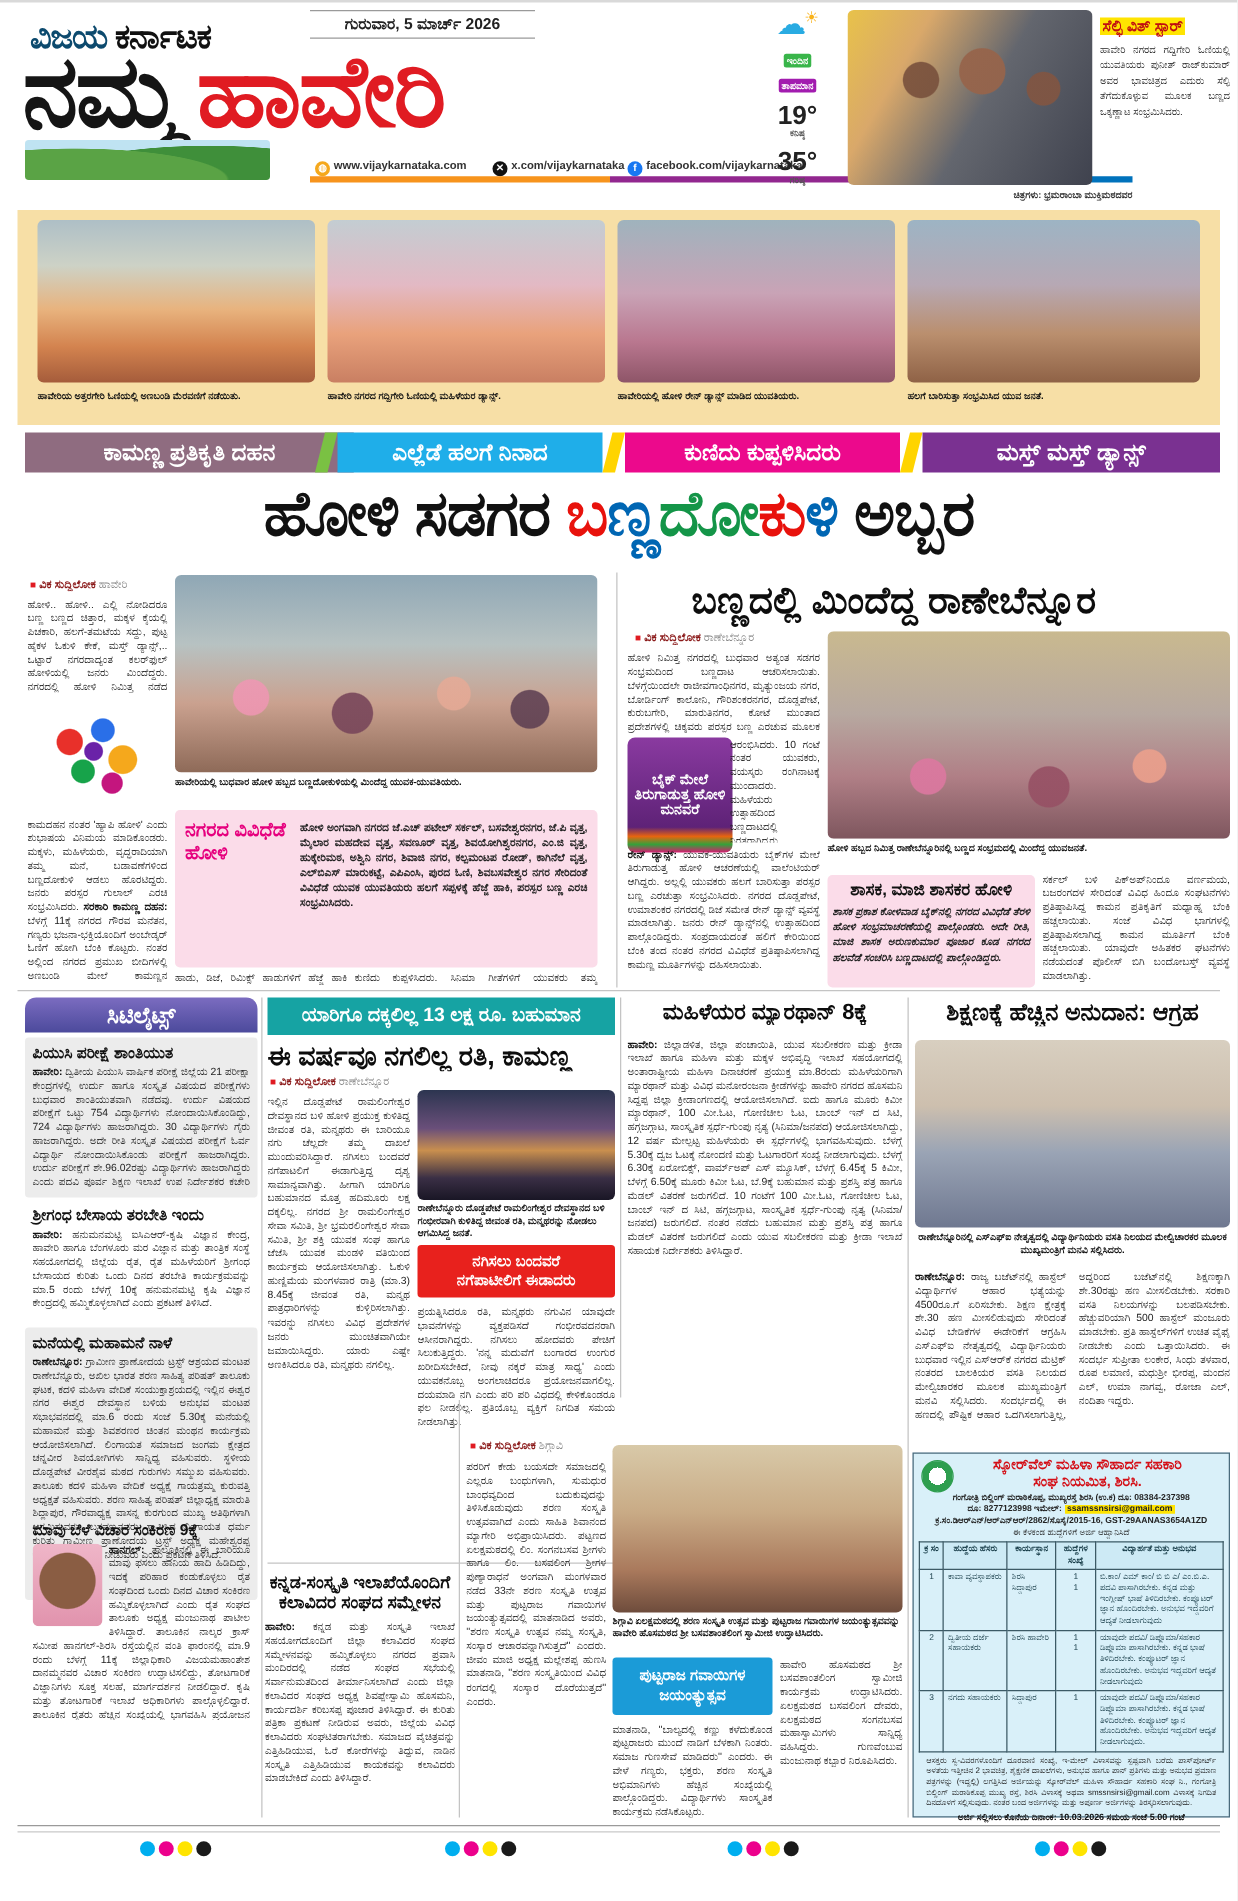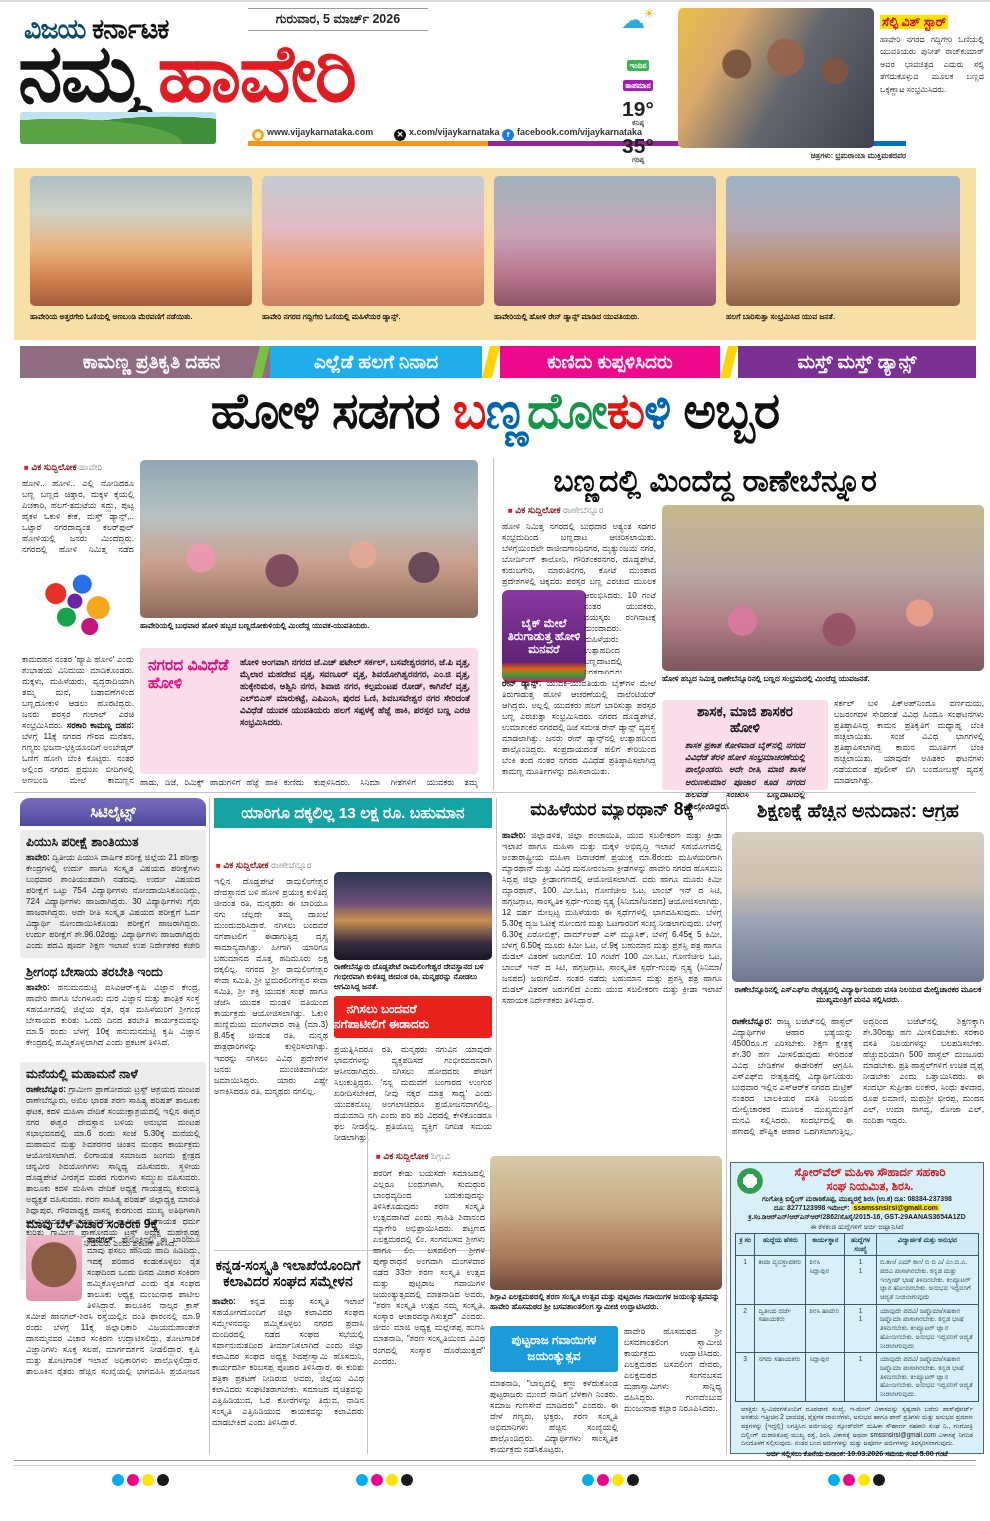--- a/index.html
+++ b/index.html
@@ -38,26 +38,26 @@
         white-space:nowrap;overflow:hidden;}
   .chipdiv{transform:skewX(-14deg);}
   .banner{font-size:50px;font-weight:800;white-space:nowrap;text-align:center;letter-spacing:-1px;line-height:1;}
   .pinkbox{background:#fbdce9;border-radius:4px;}
   .pinklabel{color:#e6007e;font-weight:800;font-size:15.5px;line-height:1.15;}
   .pinktext{font-size:8.6px;font-weight:bold;line-height:1.4;text-align:justify;color:#222;}
   .purplebox{background:linear-gradient(180deg,#8a3aa0 0%,#5e2277 78%,#e8640f 86%,#36a03a 93%,#d91a72 100%);
              border-radius:6px;color:#fff;font-weight:bold;font-size:11.5px;text-align:center;
              display:flex;align-items:center;justify-content:center;padding:4px;}
   .redbox{background:#e8211d;color:#fff;font-weight:bold;font-size:12px;text-align:center;
-          display:flex;align-items:center;line-height:1.25;border-radius:3px;}
+          display:flex;align-items:center;justify-content:center;line-height:1.25;border-radius:3px;}
   .tealbox{background:#16a3a3;color:#fff;font-weight:bold;font-size:15.5px;text-align:center;line-height:30px;
            white-space:nowrap;overflow:hidden;}
   .bluebox{background:#1b9bd7;color:#fff;font-weight:bold;font-size:12px;text-align:center;
            display:flex;align-items:center;justify-content:center;line-height:1.3;border-radius:3px;}
-  .clhead{background:linear-gradient(180deg,#7b6cc0,#4c4a9c);color:#fff;font-weight:bold;font-size:15px;
+  .clhead{background:linear-gradient(180deg,#7b6cc0,#4c4a9c);color:#fff;font-weight:bold;font-size:18px;
           text-align:center;line-height:28px;border-radius:9px 9px 0 0;}
   .clitem{padding:5px 6px;}
   .clitem h4{margin:0 0 2px 0;font-size:12.5px;color:#111;}
   .gray{background:#ececec;border-radius:3px;}
   .pinkitalic{font-style:italic;font-weight:bold;font-size:8.4px;line-height:1.45;text-align:justify;color:#222;}
   
   .ph1{background:linear-gradient(180deg,#aebfc6 0%,#cdd2c6 28%,#e8b37e 55%,#d3834f 78%,#a55c3b 100%);}
   .ph2{background:linear-gradient(180deg,#c3cdd2 0%,#e3b9c4 40%,#e9a27c 70%,#c97f62 100%);}
   .ph3{background:linear-gradient(180deg,#9fb3bd 0%,#c9a3b6 45%,#b9778f 75%,#8e5568 100%);}
   .ph4{background:linear-gradient(180deg,#9db4c4 0%,#b7a8b4 40%,#ba8f6e 70%,#8f6246 100%);}
@@ -144,21 +144,21 @@
 
   <div class="abs barseg" style="left:248px;top:141px;width:240px;background:#f7941d"></div>
   <div class="abs barseg" style="left:488px;top:141px;width:216px;background:#92278f"></div>
   <div class="abs barseg" style="left:704px;top:141px;width:202px;background:#0072bc"></div>
 
   <div class="abs" style="left:606px;top:8px;width:64px">
     <div class="wicon" style="margin:0 auto">
       <span class="sun">☀</span>
       <span class="cld">☁</span>
     </div>
-    <div style="text-align:center;margin-top:20px">
+    <div style="text-align:center;margin-top:4px">
       <span class="wbadge" style="background:#39b54a">ಇಂದಿನ</span>
     </div>
     <div style="text-align:center;margin-top:2px">
       <span class="wbadge" style="background:#a21caf">ತಾಪಮಾನ</span>
     </div>
     <div class="wtemp ctr" style="margin-top:6px">19°</div>
     <div class="wlab ctr">ಕನಿಷ್ಠ</div>
     <div class="wtemp ctr" style="margin-top:8px">35°</div>
     <div class="wlab ctr">ಗರಿಷ್ಠ</div>
   </div>
@@ -228,21 +228,21 @@
   <div class="abs purplebox" style="left:502px;top:590px;width:76px;height:84px">ಬೈಕ್ ಮೇಲೆ ತಿರುಗಾಡುತ್ತ ಹೋಳಿ ಮನವರೆ</div>
   <div class="abs jt" style="left:584px;top:590px;width:72px;height:84px">ಆರಂಭಿಸಿದರು. 10 ಗಂಟೆ ನಂತರ ಯುವಕರು, ವಯಸ್ಕರು ರಂಗಿನಾಟಕ್ಕೆ ಮುಂದಾದರು. ಮಹಿಳೆಯರು ಉತ್ಸಾಹದಿಂದ ಬಣ್ಣದಾಟದಲ್ಲಿ ನಿರತರಾಗಿದ್ದರು.</div>
   <div class="abs jt" style="left:502px;top:678px;width:154px;height:110px">
     <b class="dl">ರೇನ್ ಡ್ಯಾನ್ಸ್:</b>
     <span>ಯುವಕ-ಯುವತಿಯರು ಬೈಕ್‌ಗಳ ಮೇಲೆ ತಿರುಗಾಡುತ್ತ ಹೋಳಿ ಆಚರಣೆಯಲ್ಲಿ ವಾಲೆಂಟಿಯರ್ ಆಗಿದ್ದರು. ಅಲ್ಲಲ್ಲಿ ಯುವಕರು ಹಲಗೆ ಬಾರಿಸುತ್ತಾ ಪರಸ್ಪರ ಬಣ್ಣ ಎರಚುತ್ತಾ ಸಂಭ್ರಮಿಸಿದರು. ನಗರದ ದೊಡ್ಡಪೇಟೆ, ಉಮಾಶಂಕರ ನಗರದಲ್ಲಿ ಡಿಜೆ ಸಮೇತ ರೇನ್ ಡ್ಯಾನ್ಸ್ ವ್ಯವಸ್ಥೆ ಮಾಡಲಾಗಿತ್ತು. ಜನರು ರೇನ್ ಡ್ಯಾನ್ಸ್‌ನಲ್ಲಿ ಉತ್ಸಾಹದಿಂದ ಪಾಲ್ಗೊಂಡಿದ್ದರು. ಸಂಪ್ರದಾಯದಂತೆ ಹಲಿಗೆ ಕೇರಿಯಿಂದ ಬೆಂಕಿ ತಂದ ನಂತರ ನಗರದ ವಿವಿಧೆಡೆ ಪ್ರತಿಷ್ಠಾಪಿಸಲಾಗಿದ್ದ ಕಾಮಣ್ಣ ಮೂರ್ತಿಗಳನ್ನು ದಹಿಸಲಾಯಿತು.</span>
   </div>
 
   <div class="abs photo phrane" style="left:662px;top:505px;width:322px;height:166px"></div>
   <div class="abs cap" style="left:662px;top:674px;width:322px">ಹೋಳಿ ಹಬ್ಬದ ನಿಮಿತ್ತ ರಾಣೇಬೆನ್ನೂರಿನಲ್ಲಿ ಬಣ್ಣದ ಸಂಭ್ರಮದಲ್ಲಿ ಮಿಂದೆದ್ದ ಯುವಜನತೆ.</div>
 
-  <div class="abs pinkbox" style="left:662px;top:700px;width:166px;height:90px;box-sizing:border-box;padding:4px 23px">
+  <div class="abs pinkbox" style="left:662px;top:700px;width:166px;height:90px;box-sizing:border-box;padding:4px 4px">
     <div style="font-weight:800;font-size:13.5px;text-align:center;color:#111">ಶಾಸಕ, ಮಾಜಿ ಶಾಸಕರ ಹೋಳಿ</div>
     <div class="pinkitalic" style="margin-top:3px">ಶಾಸಕ ಪ್ರಕಾಶ ಕೋಳಿವಾಡ ಬೈಕ್‌ನಲ್ಲಿ ನಗರದ ವಿವಿಧೆಡೆ ತೆರಳಿ ಹೋಳಿ ಸಂಭ್ರಮಾಚರಣೆಯಲ್ಲಿ ಪಾಲ್ಗೊಂಡರು. ಅದೇ ರೀತಿ, ಮಾಜಿ ಶಾಸಕ ಅರುಣಕುಮಾರ ಪೂಜಾರ ಕೂಡ ನಗರದ ಹಲವೆಡೆ ಸಂಚರಿಸಿ ಬಣ್ಣದಾಟದಲ್ಲಿ ಪಾಲ್ಗೊಂಡಿದ್ದರು.</div>
   </div>
   <div class="abs jt" style="left:834px;top:698px;width:150px;height:92px">ಸರ್ಕಲ್ ಬಳಿ ಪಿಕ್ಅಪ್‌ನಿಂದೂ ವರ್ಣಮಯ, ಬಜರಂಗದಳ ಸೇರಿದಂತೆ ವಿವಿಧ ಹಿಂದೂ ಸಂಘಟನೆಗಳು ಪ್ರತಿಷ್ಠಾಪಿಸಿದ್ದ ಕಾಮನ ಪ್ರತಿಕೃತಿಗೆ ಮಧ್ಯಾಹ್ನ ಬೆಂಕಿ ಹಚ್ಚಲಾಯಿತು. ಸಂಜೆ ವಿವಿಧ ಭಾಗಗಳಲ್ಲಿ ಪ್ರತಿಷ್ಠಾಪಿಸಲಾಗಿದ್ದ ಕಾಮನ ಮೂರ್ತಿಗೆ ಬೆಂಕಿ ಹಚ್ಚಲಾಯಿತು. ಯಾವುದೇ ಅಹಿತಕರ ಘಟನೆಗಳು ನಡೆಯದಂತೆ ಪೊಲೀಸ್ ಬಿಗಿ ಬಂದೋಬಸ್ತ್ ವ್ಯವಸ್ಥೆ ಮಾಡಲಾಗಿತ್ತು.</div>
 
   <div class="abs hrule" style="left:14px;top:792px;width:962px"></div>
 
   <div class="abs clhead" style="left:20px;top:798px;width:186px">ಸಿಟಿಲೈಟ್ಸ್</div>
   <div class="abs clitem gray" style="left:20px;top:830px;width:186px;height:128px;box-sizing:border-box">
     <h4>ಪಿಯುಸಿ ಪರೀಕ್ಷೆ ಶಾಂತಿಯುತ</h4>
@@ -262,20 +262,21 @@
       <span class="photo phport" style="float:left;width:56px;height:66px;margin:1px 5px 2px 0"></span>
       <b class="dl">ಹಾನಗಲ್:</b>
       <span>ತಾಲೂಕಿನಲ್ಲಿ ಈ ಬಾರಿಯೂ ಮಾವು ಫಸಲು ಹಾನಿಯ ಹಾದಿ ಹಿಡಿದಿದ್ದು, ಇದಕ್ಕೆ ಪರಿಹಾರ ಕಂಡುಕೊಳ್ಳಲು ರೈತ ಸಂಘದಿಂದ ಒಂದು ದಿನದ ವಿಚಾರ ಸಂಕಿರಣ ಹಮ್ಮಿಕೊಳ್ಳಲಾಗಿದೆ ಎಂದು ರೈತ ಸಂಘದ ತಾಲೂಕು ಅಧ್ಯಕ್ಷ ಮಂಜುನಾಥ ಪಾಟೀಲ ತಿಳಿಸಿದ್ದಾರೆ.</span>
       <span>ತಾಲೂಕಿನ ನಾಲ್ಕರ ಕ್ರಾಸ್ ಸಮೀಪ ಹಾನಗಲ್-ಶಿರಸಿ ರಸ್ತೆಯಲ್ಲಿನ ವಂತಿ ಫಾರಂನಲ್ಲಿ ಮಾ.9 ರಂದು ಬೆಳಗ್ಗೆ 11ಕ್ಕೆ ಜಿಲ್ಲಾಧಿಕಾರಿ ವಿಜಯಮಹಾಂತೇಶ ದಾನಮ್ಮನವರ ವಿಚಾರ ಸಂಕಿರಣ ಉದ್ಘಾಟಿಸಲಿದ್ದು, ತೋಟಗಾರಿಕೆ ವಿಜ್ಞಾನಿಗಳು ಸೂಕ್ತ ಸಲಹೆ, ಮಾರ್ಗದರ್ಶನ ನೀಡಲಿದ್ದಾರೆ. ಕೃಷಿ ಮತ್ತು ತೋಟಗಾರಿಕೆ ಇಲಾಖೆ ಅಧಿಕಾರಿಗಳು ಪಾಲ್ಗೊಳ್ಳಲಿದ್ದಾರೆ. ತಾಲೂಕಿನ ರೈತರು ಹೆಚ್ಚಿನ ಸಂಖ್ಯೆಯಲ್ಲಿ ಭಾಗವಹಿಸಿ ಪ್ರಯೋಜನ ಪಡೆದುಕೊಳ್ಳಬೇಕು ಎಂದು ಬುಧವಾರ ಪ್ರಕಟಣೆಯಲ್ಲಿ ತಿಳಿಸಿದ್ದಾರೆ.</span>
     </div>
   </div>
 
   <div class="abs vrule" style="left:209px;top:798px;height:656px"></div>
 
   <div class="abs tealbox" style="left:214px;top:798px;width:278px;height:30px">ಯಾರಿಗೂ ದಕ್ಕಲಿಲ್ಲ 13 ಲಕ್ಷ ರೂ. ಬಹುಮಾನ</div>
+  <div class="abs hl" style="left:214px;top:833px;width:278px;font-size:21.5px;white-space:nowrap">ಈ ವರ್ಷವೂ ನಗಲಿಲ್ಲ ರತಿ, ಕಾಮಣ್ಣ</div>
   <div class="abs byl" style="left:216px;top:860px;width:170px">
     <span class="bul">■</span>
     <b>ವಿಕ ಸುದ್ದಿಲೋಕ</b>
     <span class="plc">ರಾಣೇಬೆನ್ನೂರ</span>
   </div>
   <div class="abs jt" style="left:214px;top:876px;width:114px;height:368px">ಇಲ್ಲಿನ ದೊಡ್ಡಪೇಟೆ ರಾಮಲಿಂಗೇಶ್ವರ ದೇವಸ್ಥಾನದ ಬಳಿ ಹೋಳಿ ಪ್ರಯುಕ್ತ ಕುಳಿತಿದ್ದ ಜೀವಂತ ರತಿ, ಮನ್ಮಥರು ಈ ಬಾರಿಯೂ ನಗು ಚೆಲ್ಲದೇ ತಮ್ಮ ದಾಖಲೆ ಮುಂದುವರಿಸಿದ್ದಾರೆ. ನಗಿಸಲು ಬಂದವರೆ ನಗೆಪಾಟಲಿಗೆ ಈಡಾಗುತ್ತಿದ್ದ ದೃಶ್ಯ ಸಾಮಾನ್ಯವಾಗಿತ್ತು. ಹೀಗಾಗಿ ಯಾರಿಗೂ ಬಹುಮಾನದ ಮೊತ್ತ ಹದಿಮೂರು ಲಕ್ಷ ದಕ್ಕಲಿಲ್ಲ. ನಗರದ ಶ್ರೀ ರಾಮಲಿಂಗೇಶ್ವರ ಸೇವಾ ಸಮಿತಿ, ಶ್ರೀ ಭ್ರಮರಲಿಂಗೇಶ್ವರ ಸೇವಾ ಸಮಿತಿ, ಶ್ರೀ ಶಕ್ತಿ ಯುವಕ ಸಂಘ ಹಾಗೂ ಜೆಜೆಸಿ ಯುವಕ ಮಂಡಳಿ ವತಿಯಿಂದ ಕಾರ್ಯಕ್ರಮ ಆಯೋಜಿಸಲಾಗಿತ್ತು. ಓಕುಳಿ ಹುಣ್ಣಿಮೆಯ ಮಂಗಳವಾರ ರಾತ್ರಿ (ಮಾ.3) 8.45ಕ್ಕೆ ಜೀವಂತ ರತಿ, ಮನ್ಮಥ ಪಾತ್ರಧಾರಿಗಳನ್ನು ಕುಳ್ಳಿರಿಸಲಾಗಿತ್ತು. ಇವರನ್ನು ನಗಿಸಲು ವಿವಿಧ ಪ್ರದೇಶಗಳ ಜನರು ಮುಂಚಿತವಾಗಿಯೇ ಜಮಾಯಿಸಿದ್ದರು. ಯಾರು ಎಷ್ಟೇ ಅಣಕಿಸಿದರೂ ರತಿ, ಮನ್ಮಥರು ನಗಲಿಲ್ಲ.</div>
   <div class="abs photo phstage" style="left:334px;top:872px;width:158px;height:88px"></div>
   <div class="abs cap" style="left:334px;top:962px;width:158px">ರಾಣೇಬೆನ್ನೂರು ದೊಡ್ಡಪೇಟೆ ರಾಮಲಿಂಗೇಶ್ವರ ದೇವಸ್ಥಾನದ ಬಳಿ ಗಂಭೀರವಾಗಿ ಕುಳಿತಿದ್ದ ಜೀವಂತ ರತಿ, ಮನ್ಮಥರನ್ನು ನೋಡಲು ಆಗಮಿಸಿದ್ದ ಜನತೆ.</div>
   <div class="abs redbox" style="left:334px;top:996px;width:158px;height:42px">
     <span><span>ನಗಿಸಲು ಬಂದವರೆ</span><br><span>ನಗೆಪಾಟೀಲಿಗೆ ಈಡಾದರು</span></span>

